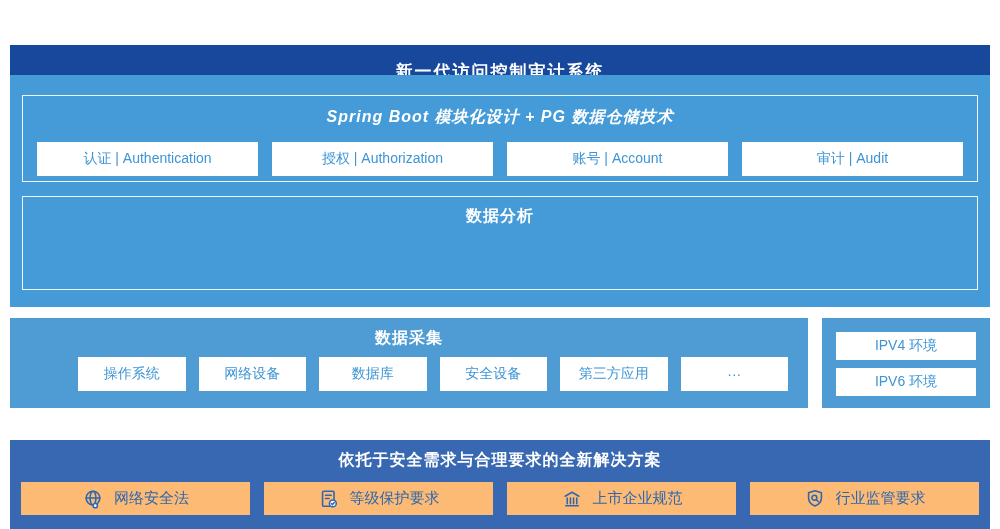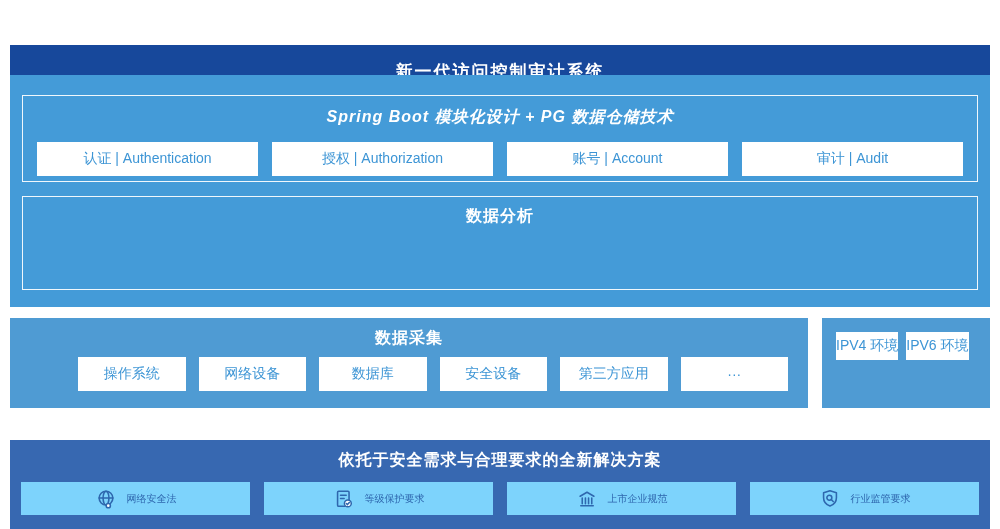--- a/index.html
+++ b/index.html
@@ -23,28 +23,28 @@
   .sec2 .row{margin-top:8px;gap:13px;}
   .chip{flex:1;height:34px;background:#fff;color:var(--chip-text,#3D95D5);
     display:flex;align-items:center;justify-content:center;font-size:14px;white-space:nowrap;}
 
   .collect{position:absolute;left:10px;top:318px;width:798px;height:90px;
     background:var(--sky-blue-light,#4F9BD3);box-sizing:border-box;padding:7px 20px 0;}
   .collect .row{margin-top:6px;gap:13px;padding-left:48px;}
 
   .env{position:absolute;left:822px;top:318px;width:168px;height:90px;
     background:var(--sky-blue-light,#4F9BD3);box-sizing:border-box;padding:14px;
-    display:flex;flex-direction:row;gap:8px;}
+    display:flex;flex-direction:column;gap:8px;}
   .env .chip{flex:none;height:28px;}
 
   .solution{position:absolute;left:10px;top:440px;width:980px;height:92px;
     background:var(--solution-blue,#3768B1);box-sizing:border-box;padding:7px 11px 0;}
   .solution .row{margin-top:9px;gap:14px;}
-  .sol-chip{flex:1;height:33px;background:#7dd3fc;color:var(--solution-text,#2E67AE);
-    display:flex;align-items:center;justify-content:center;gap:10px;font-size:10px;white-space:nowrap;}
+  .sol-chip{flex:1;height:33px;background:#fdba74;color:var(--solution-text,#2E67AE);
+    display:flex;align-items:center;justify-content:center;gap:10px;font-size:15px;white-space:nowrap;}
   .sol-chip svg{flex:none;display:block;}
 </style>
 </head>
 <body>
 
 <div class="page">
 
   <header class="banner">
     <span>新一代访问控制审计系统</span>
   </header>

